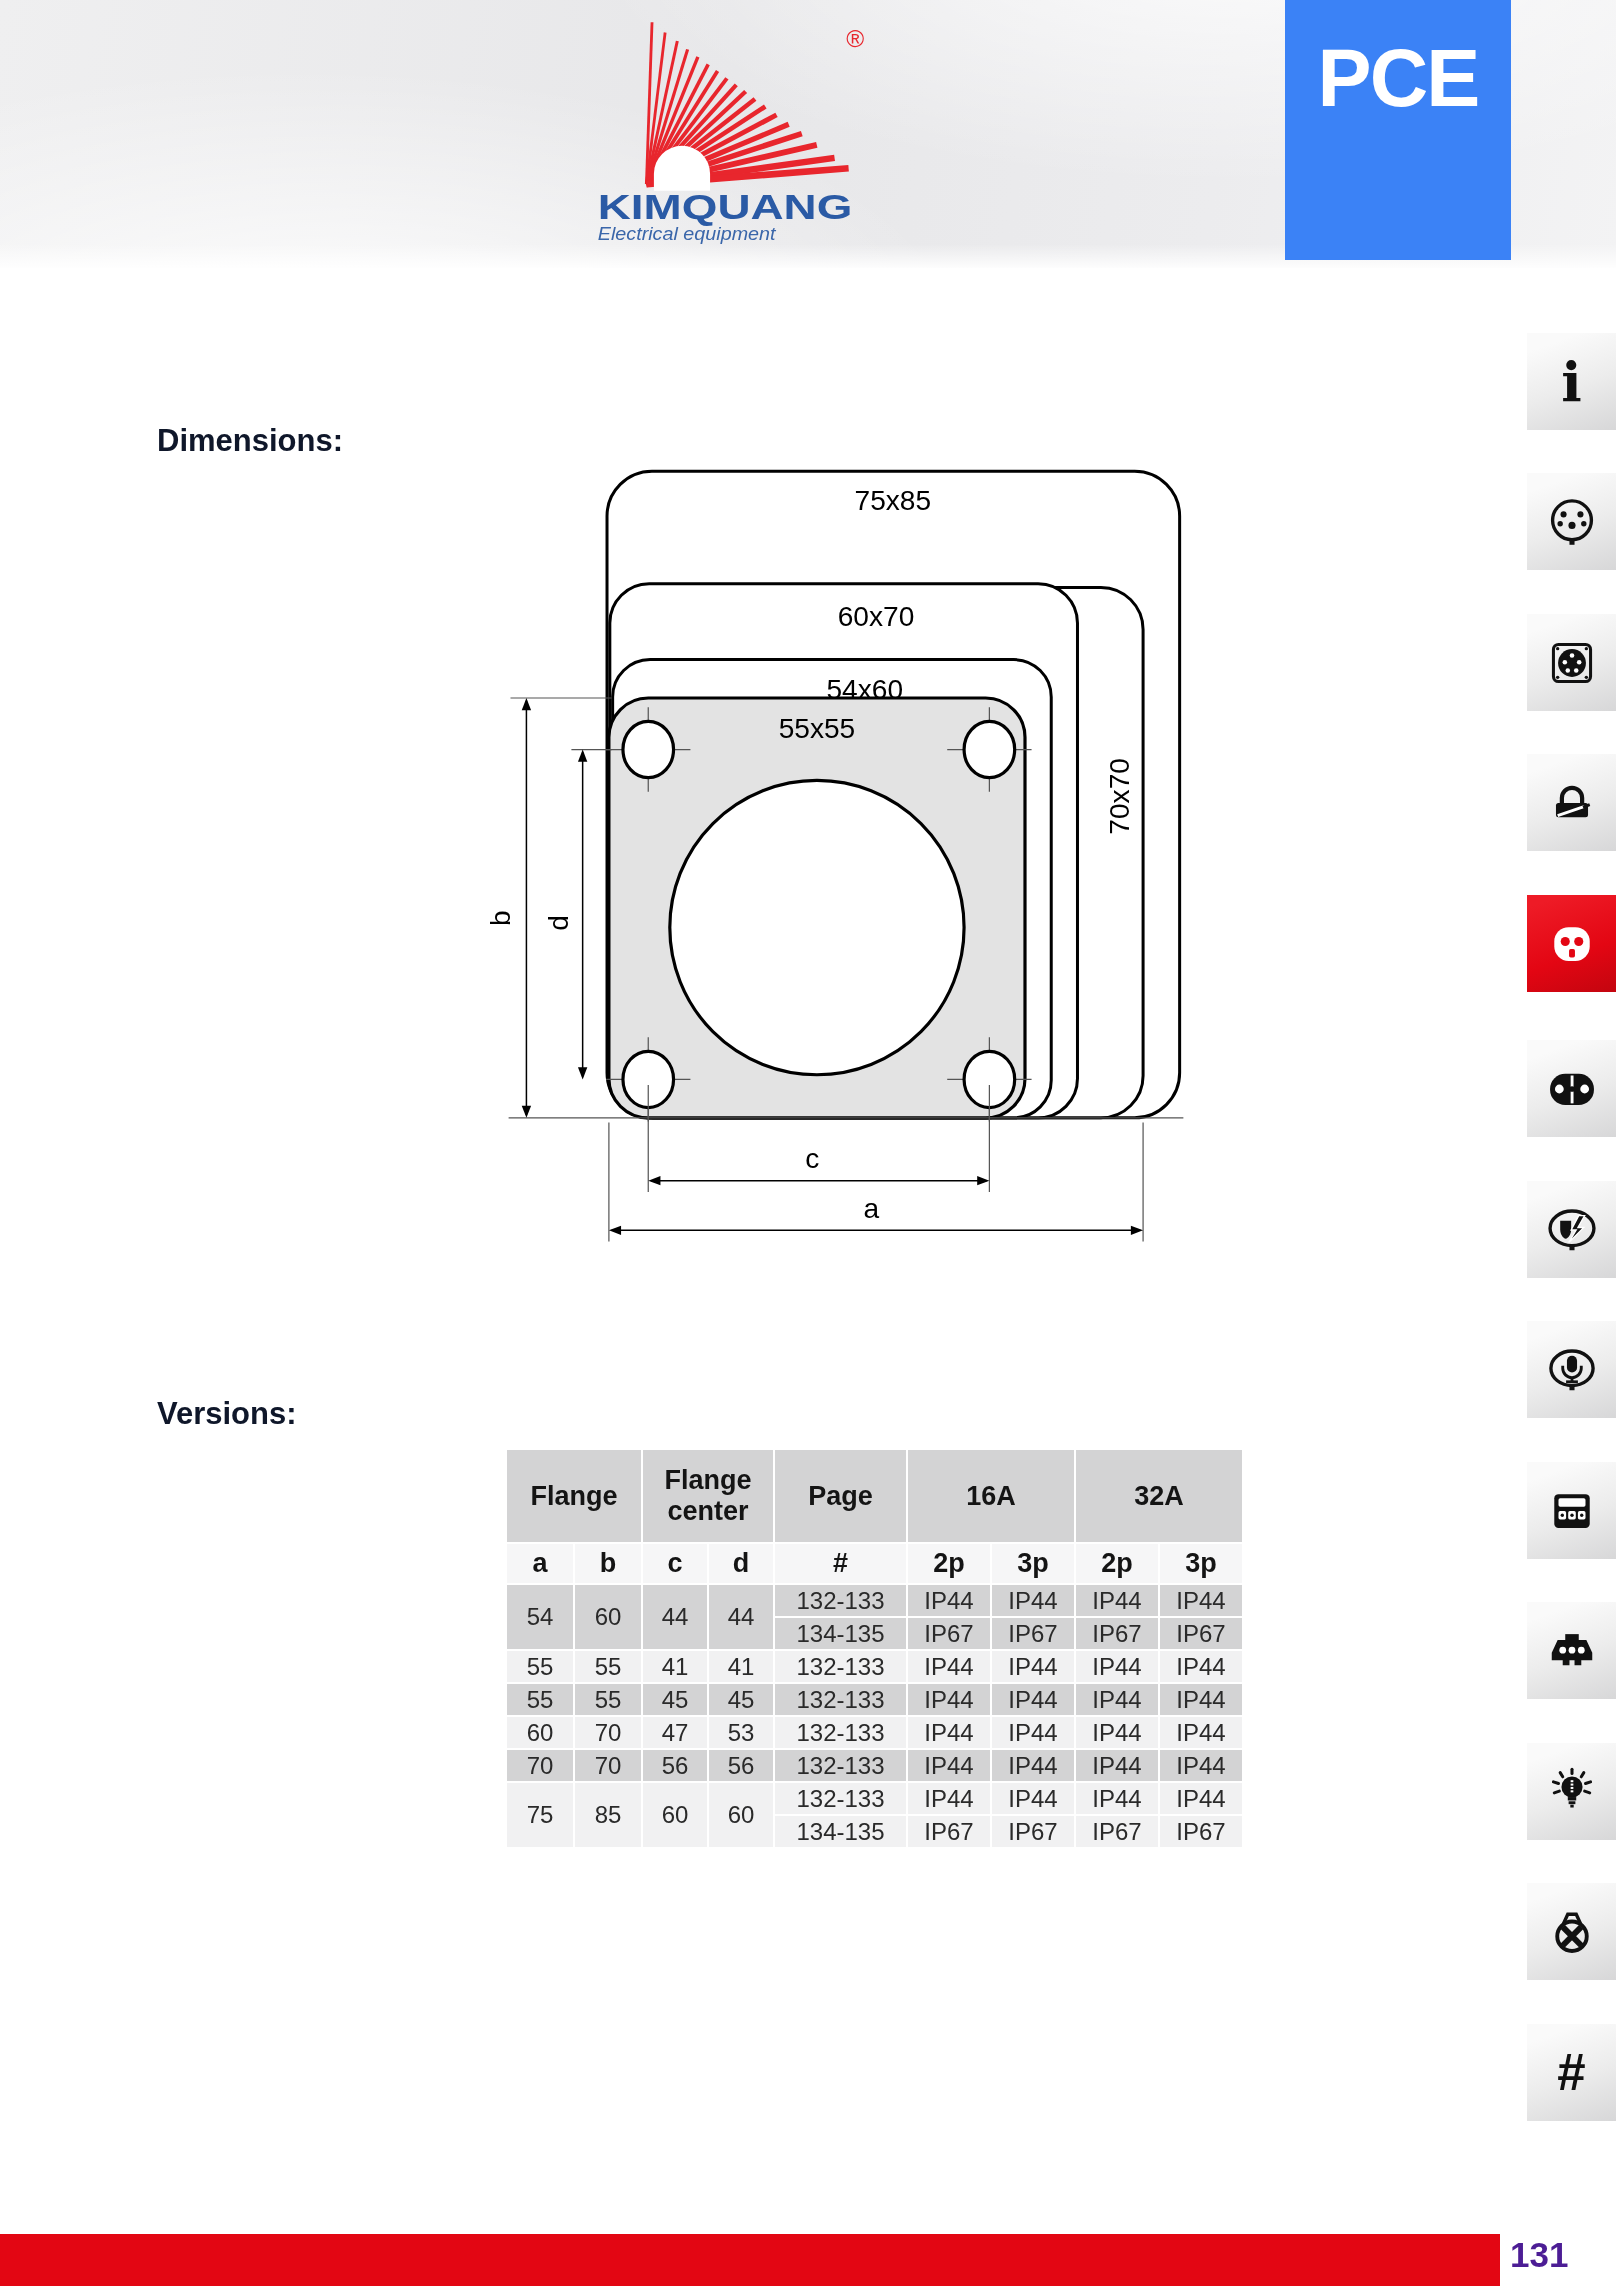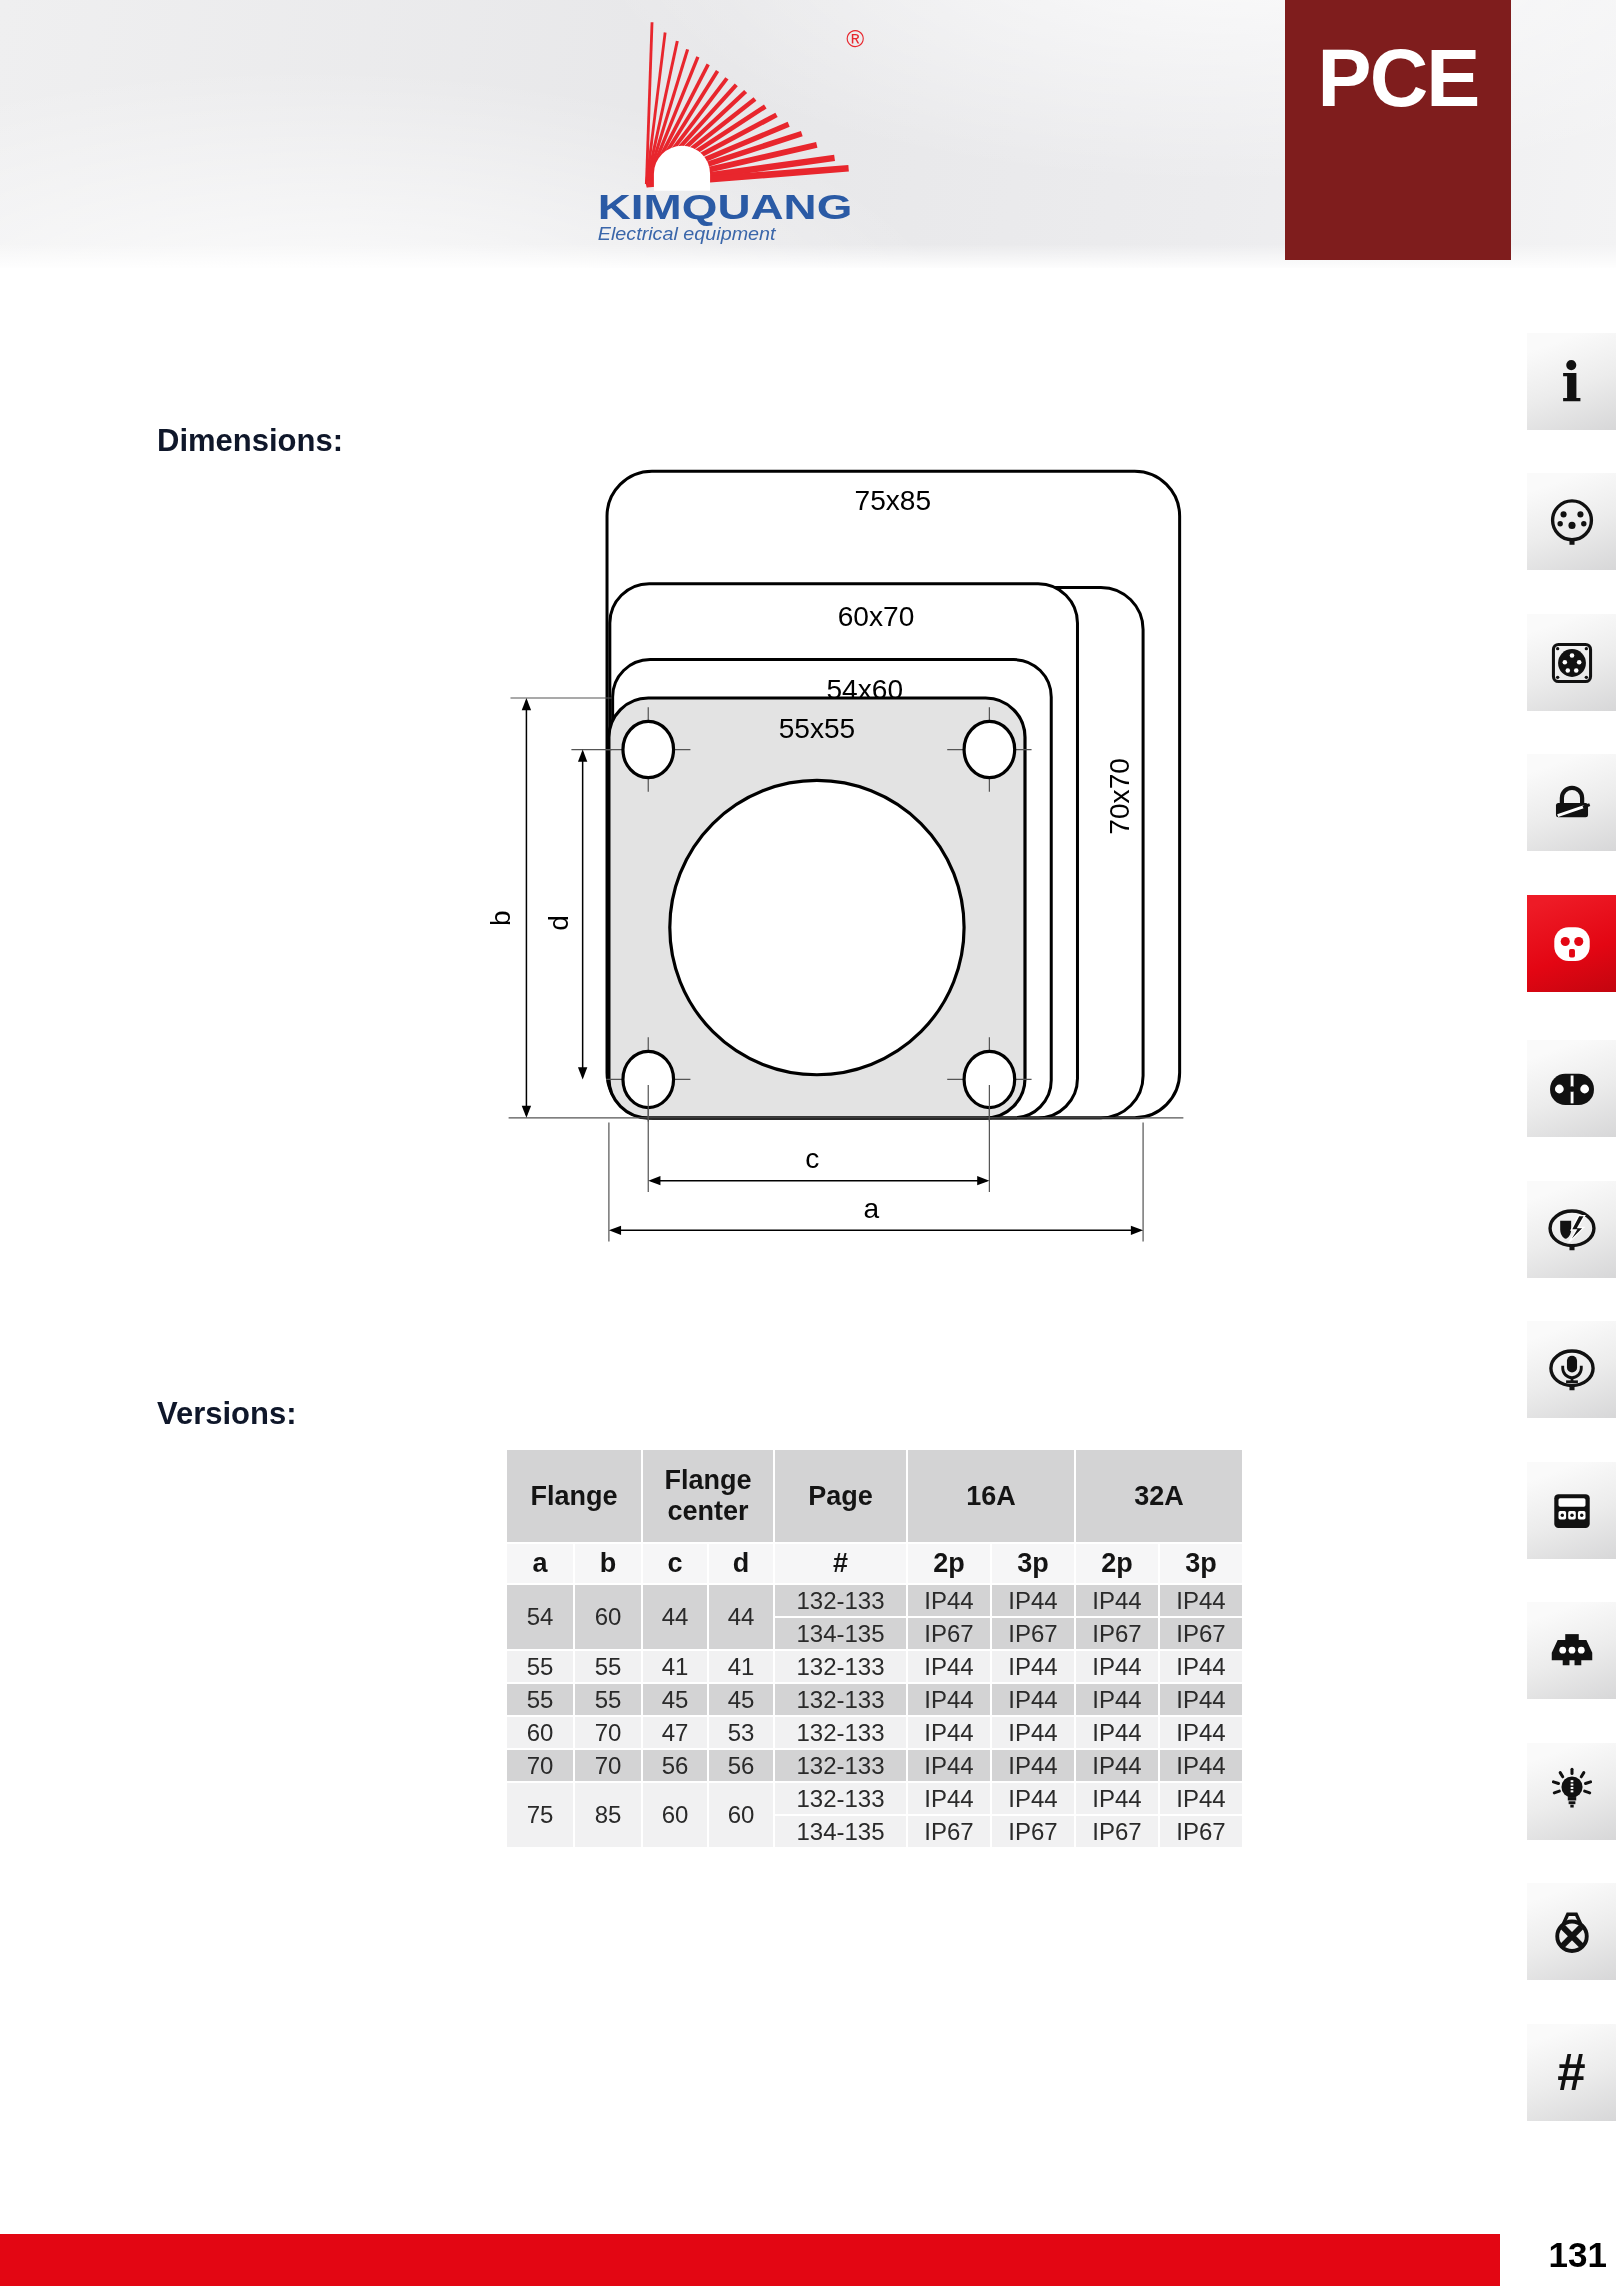--- a/index.html
+++ b/index.html
@@ -9,21 +9,21 @@
   
   .header-band{position:absolute;left:0;top:0;width:1616px;height:268px;overflow:hidden;
                background:linear-gradient(100deg,#efeff0 0%,#e7e7e9 45%,#ececee 75%,#f3f3f4 100%);}
   .swoosh1{position:absolute;left:-403px;top:56px;width:1405px;height:581px;border-radius:50%;
            background:radial-gradient(ellipse at center,rgba(255,255,255,.95) 0%,rgba(255,255,255,0) 68%);}
   .swoosh2{position:absolute;left:581px;top:-300px;width:1312px;height:487px;border-radius:50%;
            background:radial-gradient(ellipse at center,rgba(255,255,255,.8) 0%,rgba(255,255,255,0) 70%);}
   .band-fade{position:absolute;left:0;bottom:0;width:100%;height:24px;
              background:linear-gradient(180deg,rgba(255,255,255,0),rgba(255,255,255,.9));}
 
-  .pce-box{position:absolute;left:1285px;top:0;width:226px;height:260px;background:#7f1d1d;
+  .pce-box{position:absolute;left:1285px;top:0;width:226px;height:260px;background:#3b82f6;
            display:flex;justify-content:center;align-items:flex-start;z-index:5;}
   .pce-text{color:#fff;font-weight:bold;font-size:81px;letter-spacing:-1.9px;margin-top:32px;
             font-family:"Liberation Sans",sans-serif;}
 
   .kq-logo{position:absolute;left:590px;top:11.2px;width:286px;height:234px;z-index:4;}
 
   .page-title{position:absolute;left:139px;top:206px;font-size:44px;font-weight:bold;color:#0d0d0d;
               letter-spacing:-0.9px;z-index:6;}
 
   .section-label{position:absolute;left:157px;font-size:31px;font-weight:bold;color:#0f172a;}
@@ -50,22 +50,22 @@
             display:flex;align-items:center;justify-content:center;}
   .side-box.active{background:linear-gradient(160deg,#ee1b26 10%,#e30613 60%,#c3050f 100%);}
   .side-box svg{width:54px;height:54px;display:block;}
   .glyph{font-weight:bold;font-size:51px;color:#111;line-height:1;}
   .glyph.serif{font-family:"DejaVu Serif",serif;font-size:54px;}
 
   
   .footer-bar{position:absolute;left:0;top:2234px;width:1500px;height:52px;background:#e30613;z-index:2;}
   .footer-url{position:absolute;left:559px;top:2205px;width:506px;text-align:center;
               color:#8c8c8c;font-size:29px;z-index:3;}
-  .page-number{position:absolute;left:1510px;top:2235px;width:97px;text-align:right;
-               color:#000000;font-size:35px;font-weight:bold;z-index:3;}
+  .page-number{position:absolute;left:1510px;top:2235px;width:97px;text-align:left;
+               color:#4c1d95;font-size:35px;font-weight:bold;z-index:3;}
 </style>
 </head>
 <body>
 
 <div class="page">
 
   <div class="header-band">
     <div class="swoosh1"></div>
     <div class="swoosh2"></div>
     <div class="band-fade"></div>

